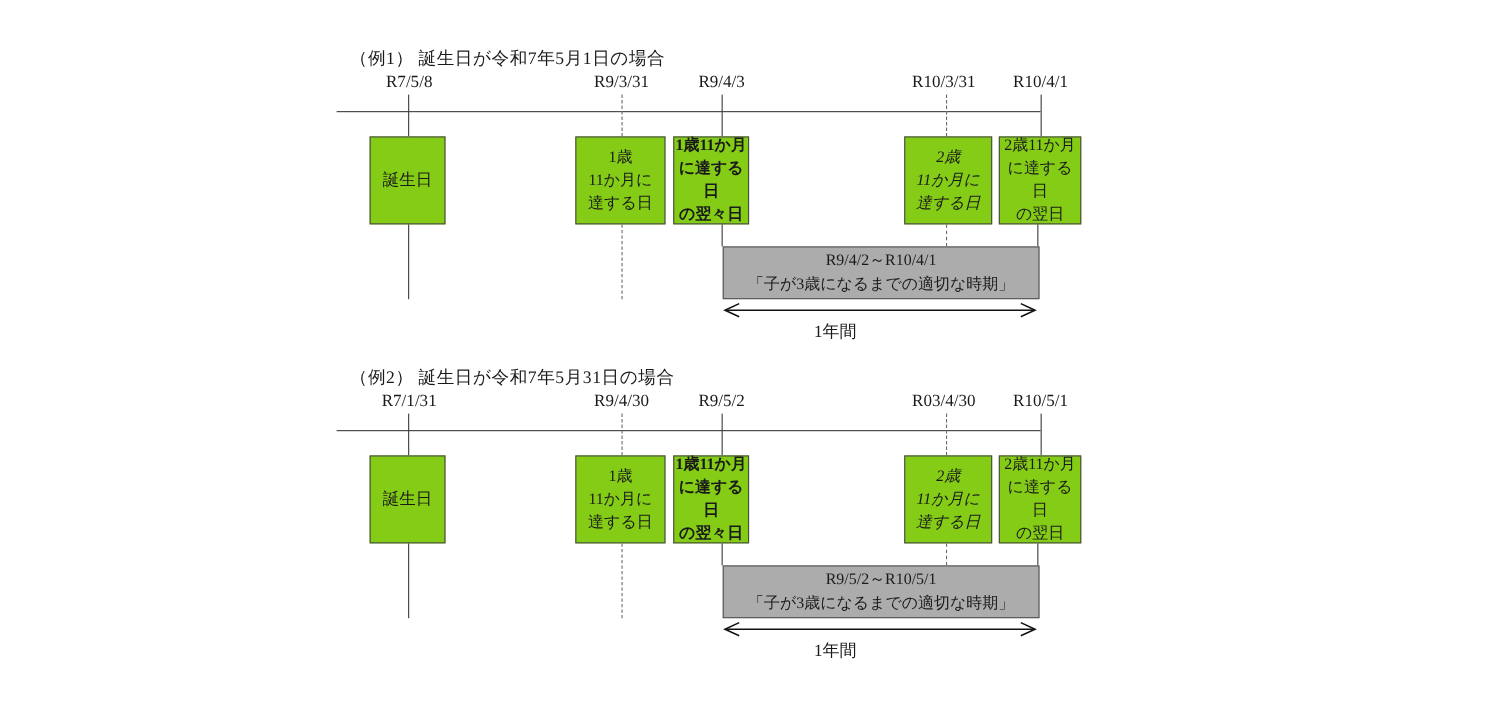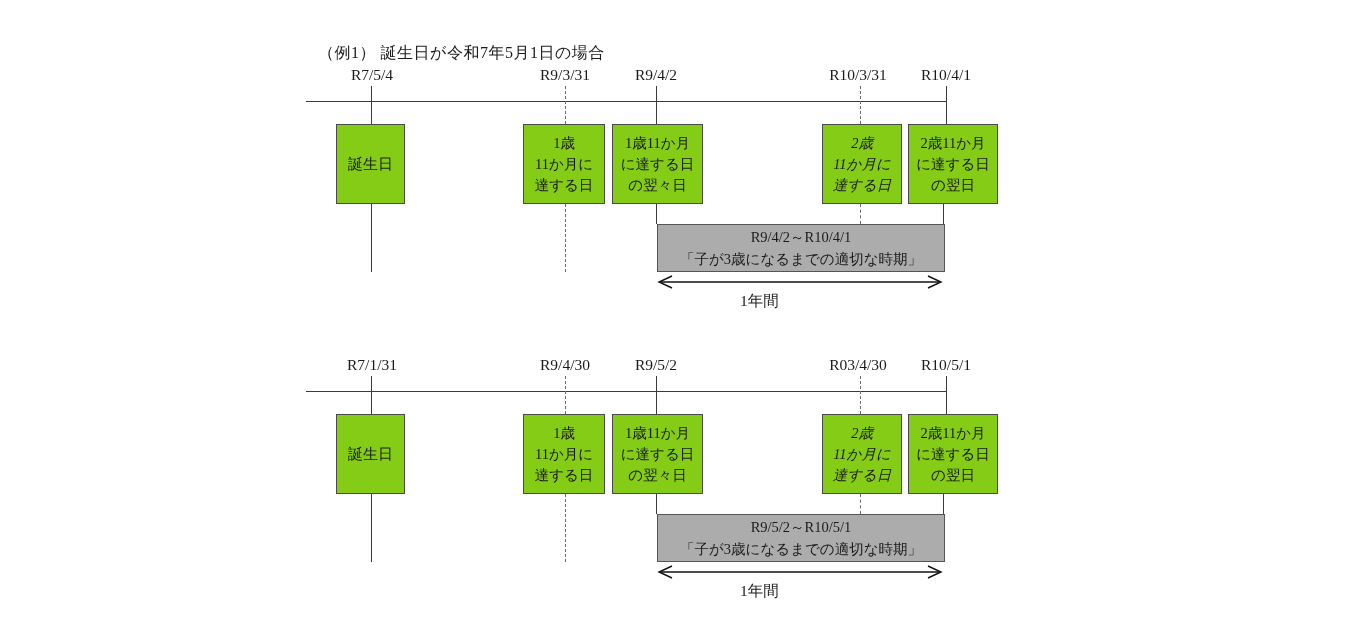--- a/index.html
+++ b/index.html
@@ -26,23 +26,23 @@
   .vline.lower-short { top:204px; height:20px; }
 
   .ebox {
     position:absolute; top:124px; height:80px; background:#84cc16;
     border:1.3px solid #4a4a4a; box-sizing:border-box;
     display:flex; align-items:center; justify-content:center;
     text-align:center; font-size:14.5px; line-height:21px; white-space:pre-line;
   }
   .ebox.b1 { left:336px; width:69px;  font-size:15px; }
   .ebox.b2 { left:523px; width:82px; }
-  .ebox.b3 { left:612px; width:91px; }
+  .ebox.b3 { left:612px; width:69px;font-weight:bold; }
   .ebox.b4 { left:822px; width:80px;font-style:italic; }
-  .ebox.b5 { left:908px; width:90px;font-family:Liberation Serif, serif; }
+  .ebox.b5 { left:908px; width:75px;font-family:Liberation Serif, serif; }
 
   .range-box {
     position:absolute; left:657px; top:224px; width:288px; height:48px;
     background:#acacac; border:1px solid #555555; box-sizing:border-box;
     display:flex; align-items:center; justify-content:center;
     text-align:center; font-size:14.5px; line-height:22px; white-space:pre-line;
   }
 
   .arrow { position:absolute; left:655px; top:274px; width:290px; height:16px; }
   .span-label { position:absolute; left:740px; top:291px; width:120px; font-size:15.5px; }
@@ -50,23 +50,23 @@
 </head>
 <body>
 
 <div id="stage">
 
   <div class="diagram d1">
     <div class="title">（例1） 誕生日が令和7年5月1日の場合</div>
 
     <div class="axis"></div>
 
-    <div class="tick-label" style="left:312px">R7/5/4</div>
+    <div class="tick-label" style="left:312px">R7/5/8</div>
     <div class="tick-label" style="left:505px">R9/3/31</div>
-    <div class="tick-label" style="left:596px">R9/4/2</div>
+    <div class="tick-label" style="left:596px">R9/4/3</div>
     <div class="tick-label" style="left:798px">R10/3/31</div>
     <div class="tick-label" style="left:886px">R10/4/1</div>
 
     <div class="vline solid  upper" style="left:371px"></div>
     <div class="vline dashed upper" style="left:565px"></div>
     <div class="vline solid  upper" style="left:656px"></div>
     <div class="vline dashed upper" style="left:860px"></div>
     <div class="vline solid  upper" style="left:946px"></div>
 
     <div class="ebox b1">誕生日</div>
@@ -96,20 +96,21 @@
       <svg width="290" height="16" viewBox="0 0 290 16">
         <line x1="6" y1="8" x2="284" y2="8" stroke="#111" stroke-width="1.4"></line>
         <polyline points="17,2 4,8 17,14" fill="none" stroke="#111" stroke-width="1.4"></polyline>
         <polyline points="273,2 286,8 273,14" fill="none" stroke="#111" stroke-width="1.4"></polyline>
       </svg>
     </div>
     <div class="span-label">1年間</div>
   </div>
 
   <div class="diagram d2">
+    <div class="title">（例2） 誕生日が令和7年5月31日の場合</div>
 
     <div class="axis"></div>
 
     <div class="tick-label" style="left:312px">R7/1/31</div>
     <div class="tick-label" style="left:505px">R9/4/30</div>
     <div class="tick-label" style="left:596px">R9/5/2</div>
     <div class="tick-label" style="left:798px">R03/4/30</div>
     <div class="tick-label" style="left:886px">R10/5/1</div>
 
     <div class="vline solid  upper" style="left:371px"></div>

